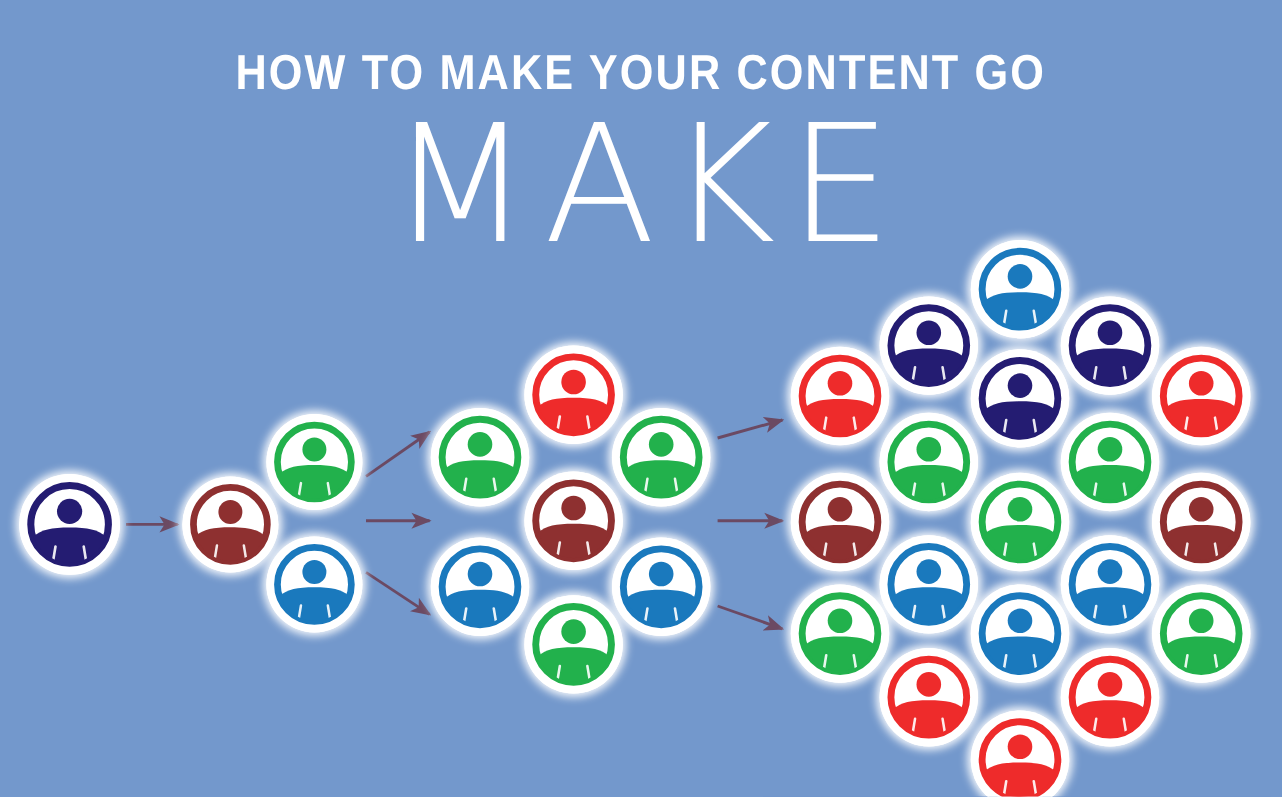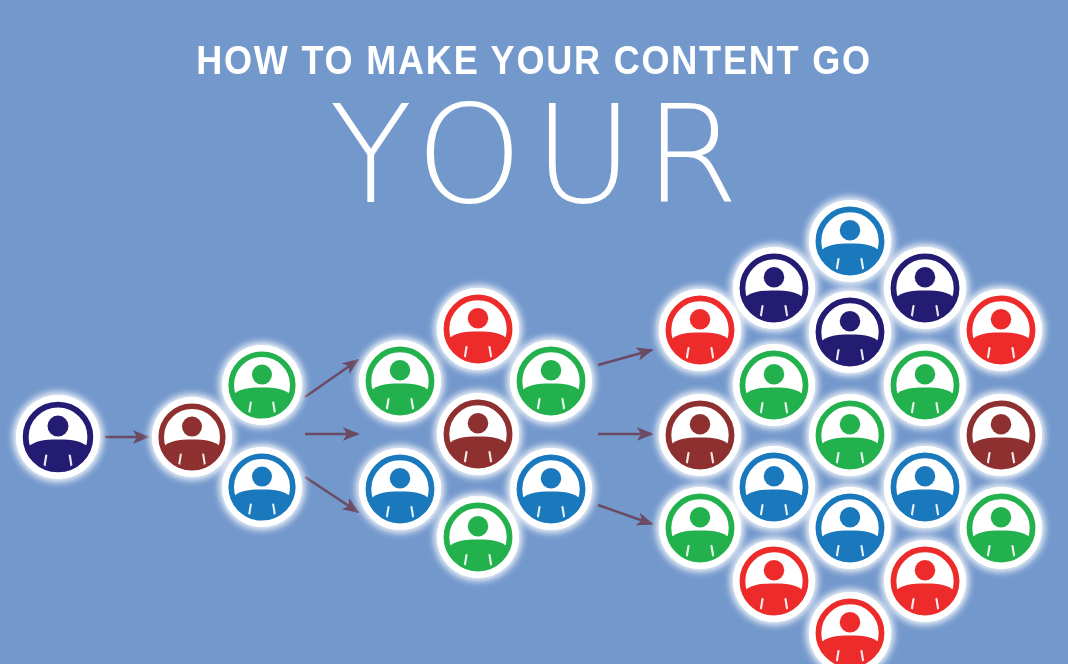--- a/index.html
+++ b/index.html
@@ -653,16 +653,16 @@
               <line x1="36" y1="72" x2="33" y2="90" stroke="#ffffff" stroke-width="2.6" stroke-linecap="round" opacity="0.9"></line>
               <line x1="64" y1="72" x2="67" y2="90" stroke="#ffffff" stroke-width="2.6" stroke-linecap="round" opacity="0.9"></line>
             </g>
           </svg>
         </div>
       </div>
   </div>
 
   <div id="headline-block" style="width: 1068px;">
     <h2 id="kicker" style="color: rgb(255, 255, 255);">HOW TO MAKE YOUR CONTENT GO</h2>
-    <h1 id="wordmark" style="color: rgb(255, 255, 255);">YOUR</h1>
+    <h1 id="wordmark" style="color: rgb(255, 255, 255);">MAKE</h1>
   </div>
 
 </div>
 
 </body></html>

